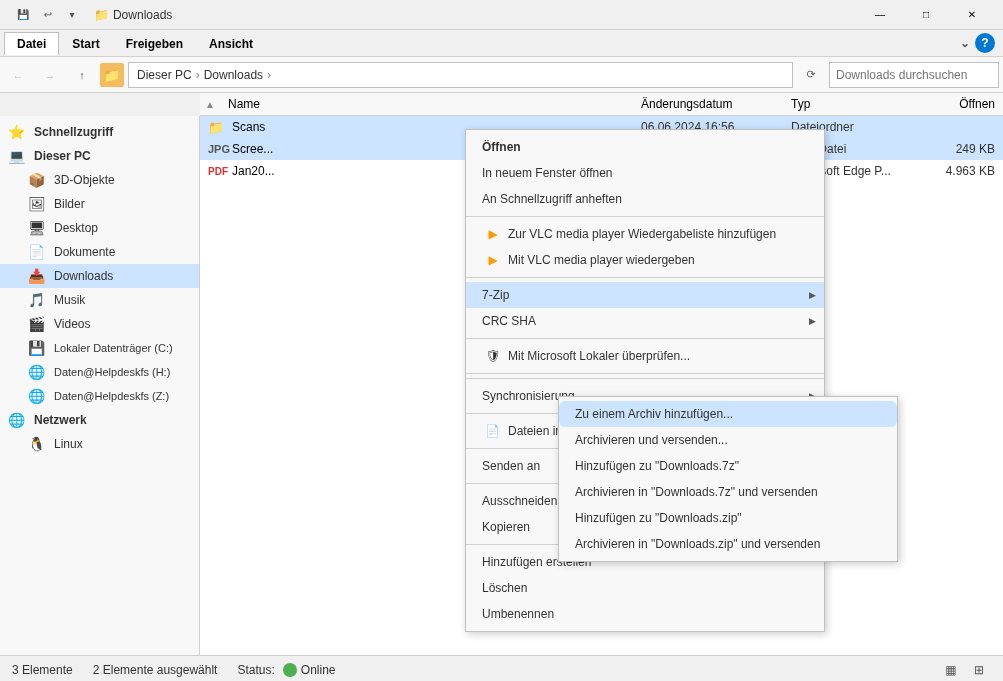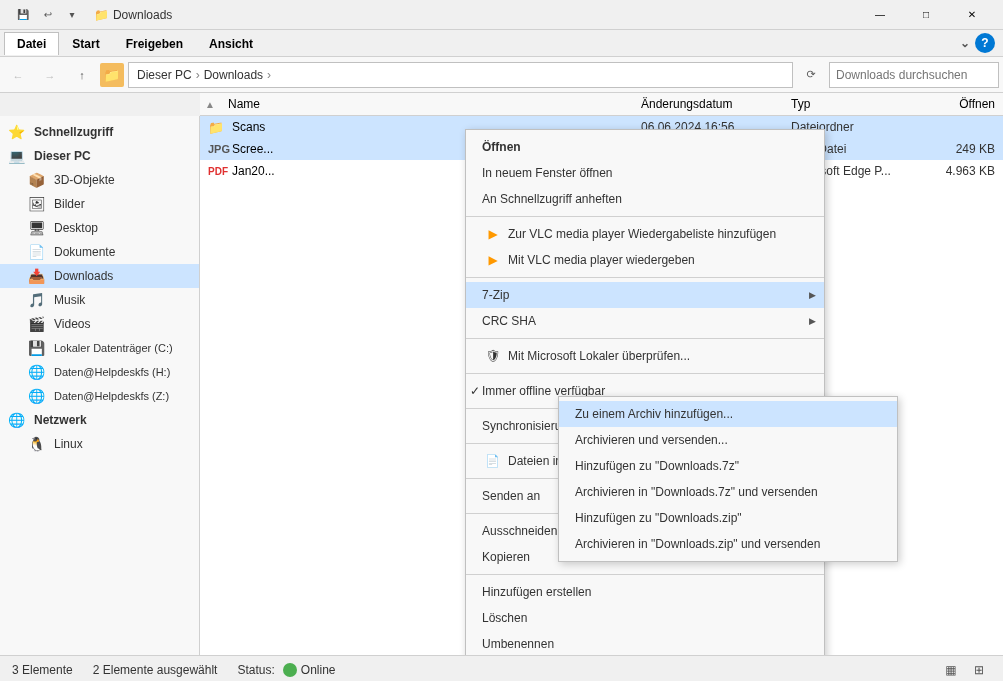--- a/index.html
+++ b/index.html
@@ -55,21 +55,21 @@
     .context-menu { position: absolute; top: 0; left: 265px; width: 360px; background: #f8f8f8; border: 1px solid #c0c0c0; box-shadow: 2px 2px 8px rgba(0,0,0,0.2); z-index: 100; padding: 4px 0; }
     .ctx-item { height: 26px; display: flex; align-items: center; padding: 0 16px; cursor: pointer; font-size: 12px; color: #333; position: relative; }
     .ctx-item.has-submenu::after { content: '▶'; position: absolute; right: 8px; font-size: 9px; color: #555; }
     .ctx-item.checked::before { content: '✓'; position: absolute; left: 4px; font-size: 12px; }
     .ctx-item .ctx-icon { width: 22px; margin-right: 4px; display: flex; align-items: center; justify-content: center; flex-shrink: 0; }
     .ctx-separator { height: 1px; background: #d0d0d0; margin: 4px 0; }
     .ctx-item.active { background: #cce4ff; }
 
     
     .submenu { position: absolute; left: 358px; top: 280px; width: 340px; background: #f8f8f8; border: 1px solid #c0c0c0; box-shadow: 2px 2px 8px rgba(0,0,0,0.2); z-index: 101; padding: 4px 0; }
-    .submenu-item { height: 26px; display: flex; align-items: center; padding: 0 16px; cursor: pointer; font-size: 12px; color: #333; }
+    .submenu-item { height: 26px; display: flex; align-items: center; padding: 0 16px; cursor: pointer; font-size: 12px; color: #333; border-radius: 6px; }
     .submenu-item.active { background: #cce4ff; }
 
     
     .status-bar { height: 28px; background: #f0f0f0; border-top: 1px solid #d0d0d0; display: flex; align-items: center; padding: 0 12px; font-size: 12px; color: #333; }
     .status-item { margin-right: 20px; }
     .status-online { display: flex; align-items: center; gap: 4px; margin-left: 8px; }
     .online-dot { width: 14px; height: 14px; border-radius: 50%; background: #4CAF50; display: flex; align-items: center; justify-content: center; }
     .status-icons { margin-left: auto; display: flex; gap: 4px; }
     .view-icon { width: 24px; height: 24px; display: flex; align-items: center; justify-content: center; cursor: pointer; color: #555; }
 
@@ -246,21 +246,20 @@
       </div>
       <div class="ctx-separator"></div>
       <div class="ctx-item has-submenu active">7-Zip</div>
       <div class="ctx-item has-submenu">CRC SHA</div>
       <div class="ctx-separator"></div>
       <div class="ctx-item">
         <span class="ctx-icon">🛡</span>
         <span>Mit Microsoft Lokaler überprüfen...</span>
       </div>
       <div class="ctx-separator"></div>
-      <div class="ctx-item checked">Immer offline verfügbar</div>
       <div class="ctx-separator"></div>
       <div class="ctx-item has-submenu">Synchronisierung</div>
       <div class="ctx-separator"></div>
       <div class="ctx-item">
         <span class="ctx-icon" style="color:#e03030;">📄</span>
         <span>Dateien in Acrobat zusammenführen...</span>
       </div>
       <div class="ctx-separator"></div>
       <div class="ctx-item has-submenu">Senden an</div>
       <div class="ctx-separator"></div>

